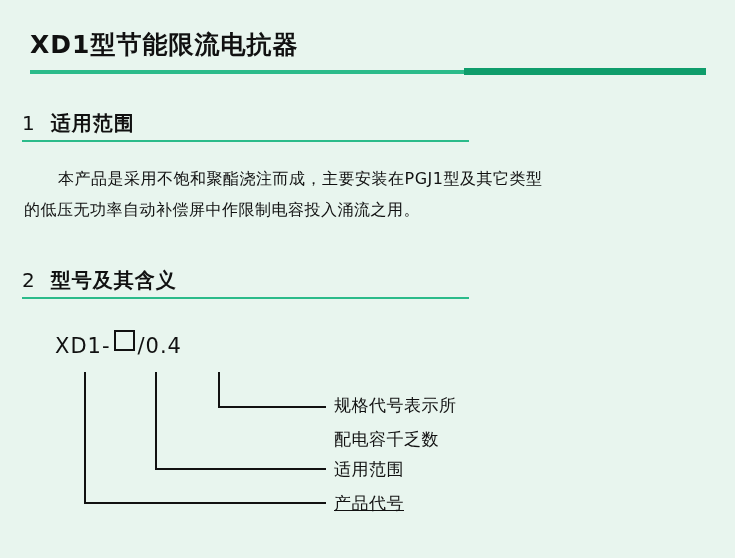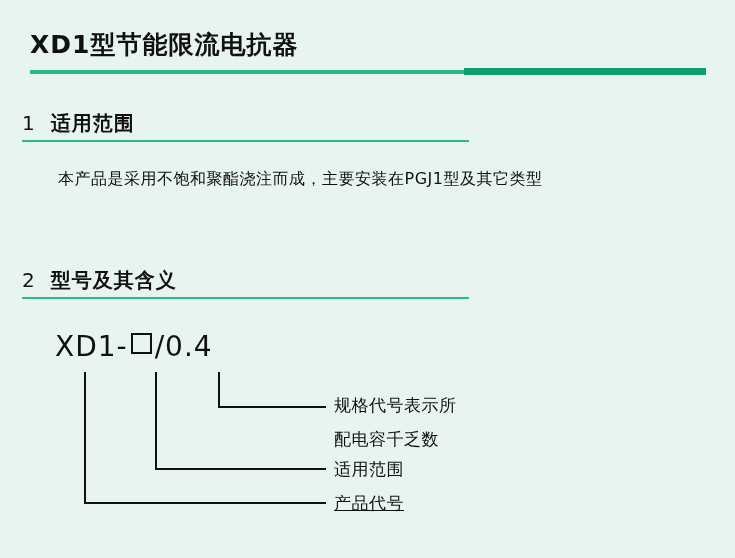--- a/index.html
+++ b/index.html
@@ -90,21 +90,21 @@
   .para .indent {
     display: inline-block;
     width: 34px;
   }
 
   
   .model-code {
     position: absolute;
     left: 55px;
     top: 330px;
-    font-size: 28px;
+    font-size: 21px;
     letter-spacing: 1px;
     color: #111;
     white-space: nowrap;
   }
   .model-box {
     display: inline-block;
     width: 17px;
     height: 17px;
     border: 2px solid #111;
     vertical-align: 2px;
@@ -140,20 +140,21 @@
   <div class="title-rule"></div>
   <div class="title-rule-dark"></div>
 
   <div class="section" style="top:110px;">
     <span class="sec-num">1</span><span class="sec-title">适用范围</span>
   </div>
   <div class="sec-rule" style="left:22px; top:140px; width:447px;"></div>
 
   <div class="para">
     <div><span class="indent"></span><span>本产品是采用不饱和聚酯浇注而成，主要安装在PGJ1型及其它类型</span></div>
+    <div>的低压无功率自动补偿屏中作限制电容投入涌流之用。</div>
   </div>
 
   <div class="section" style="top:267px;">
     <span class="sec-num">2</span><span class="sec-title">型号及其含义</span>
   </div>
   <div class="sec-rule" style="left:22px; top:297px; width:447px;"></div>
 
   <div class="model-code">
     <span>XD1</span><span>-</span><span class="model-box"></span><span>/</span><span>0.4</span>
   </div>

